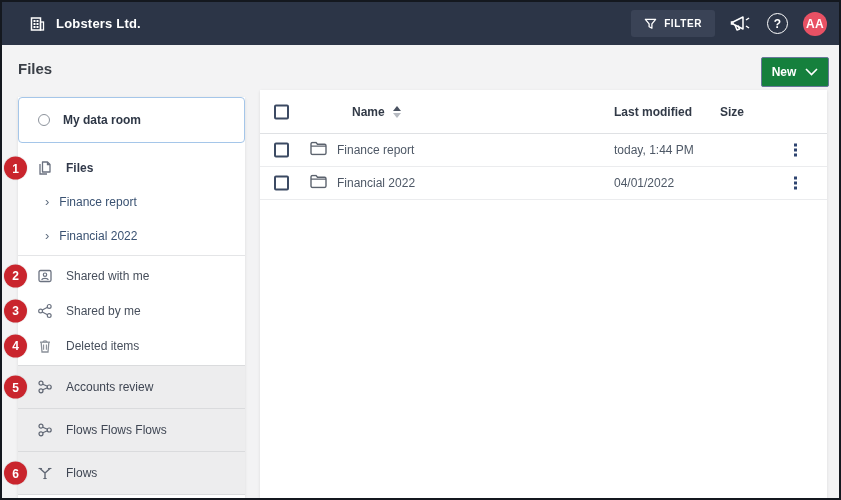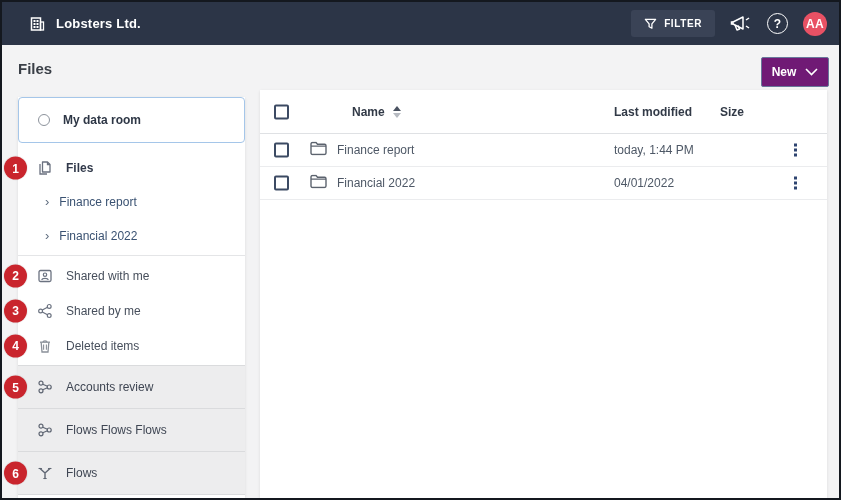--- a/index.html
+++ b/index.html
@@ -39,21 +39,21 @@
   }
   .avatar {
     width:24px; height:24px; border-radius:50%; background:#e85164;
     display:flex; align-items:center; justify-content:center;
     font-size:12px; font-weight:bold; color:#fff; letter-spacing:.3px;
   }
   
   .page-title { position:absolute; left:16px; top:58px; font-size:15px; font-weight:bold; color:#3a3f47; }
   .new-btn {
     position:absolute; right:10px; top:55px; width:68px; height:30px;
-    background:#701a75; border:1px solid #68779a; border-radius:2px;
+    background:#15803d; border:1px solid #68779a; border-radius:2px;
     color:#fff; font-family:inherit; font-size:12px; font-weight:bold;
     display:flex; align-items:center; justify-content:center; gap:9px; cursor:pointer;
   }
   
   .sidebar {
     position:absolute; left:16px; top:95px; bottom:0; width:227px;
     background:#fff; box-shadow:0 1px 3px rgba(0,0,0,.10);
     display:flex; flex-direction:column;
   }
   .dataroom-box {

